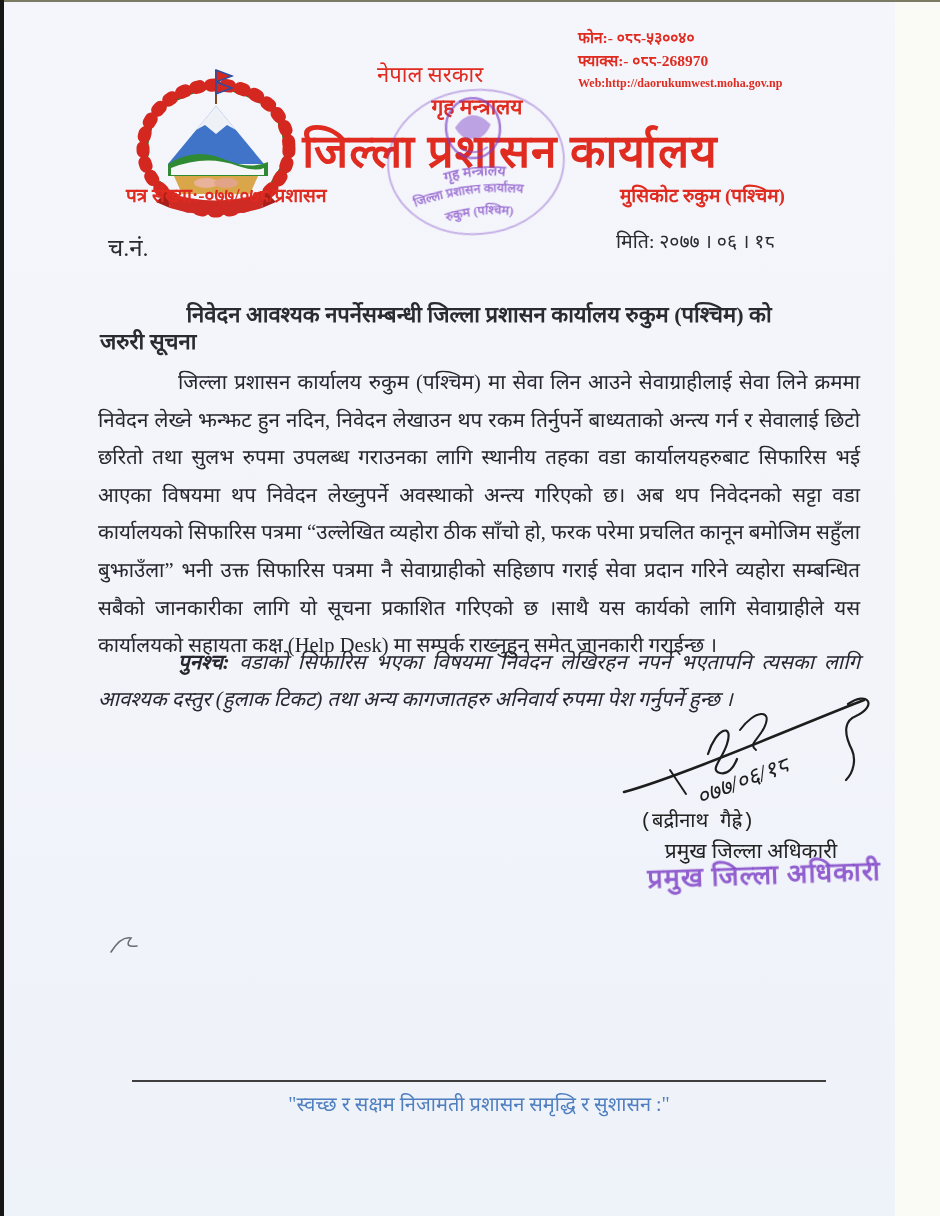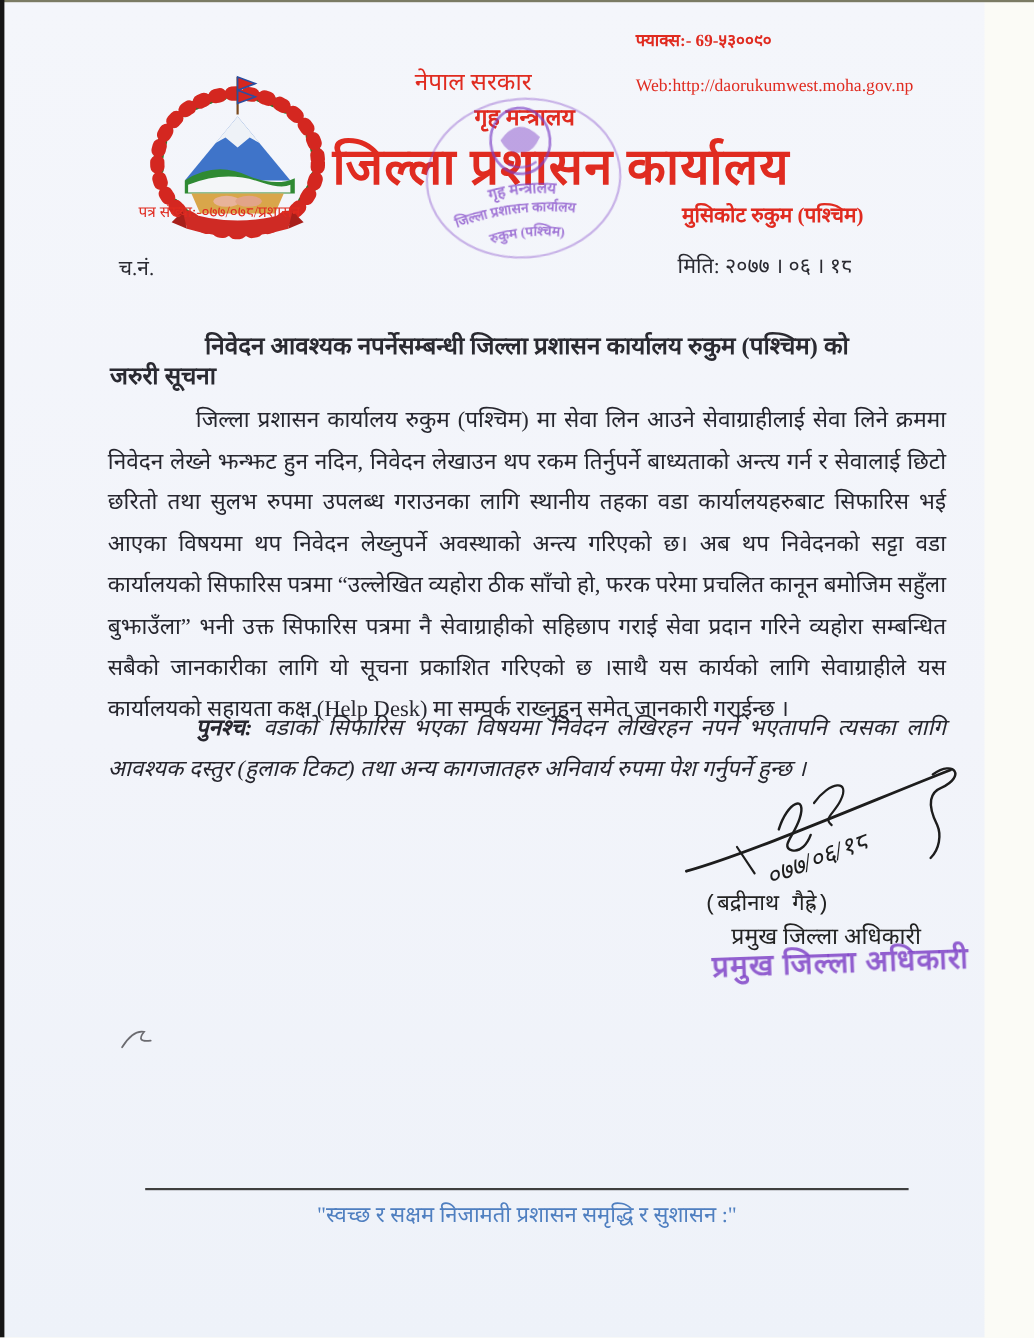--- a/index.html
+++ b/index.html
@@ -16,24 +16,24 @@
   .edge-top{position:absolute;left:0;top:0;width:940px;height:2px;background:#7b7b64;}
   .edge-left{position:absolute;left:0;top:0;width:4px;height:1216px;background:#161616;}
   .abs{position:absolute;}
   .red{color:#e02b20;}
   .ink{color:#2a2a31;}
   .gov-line{left:377px;top:58px;width:200px;font-size:22px;font-weight:400;}
   .ministry-line{left:377px;top:92px;width:200px;text-align:center;font-size:21px;font-weight:700;}
   .office-title{left:225px;top:118px;width:570px;text-align:center;font-size:46px;font-weight:700;letter-spacing:1px;}
   .contact{left:578px;top:26px;font-size:15.5px;font-weight:700;line-height:23px;}
   .contact .indent{padding-left:62px;}
-  .contact .latin{font-weight:400;font-size:16px;margin-top:18px;}
-  .letter-no{left:126px;top:182px;font-size:14px;font-weight:400;}
+  .contact .latin{font-weight:700;font-size:12px;}
+  .letter-no{left:126px;top:182px;font-size:19px;font-weight:700;}
   .location{left:620px;top:182px;font-size:19px;font-weight:700;}
-  .chalani{left:108px;top:230px;font-size:19px;}
+  .chalani{left:108px;top:230px;font-size:24px;}
   .date-line{left:616px;top:227px;font-size:19.5px;}
   .title1{left:100px;top:298px;width:758px;text-align:center;font-size:22px;font-weight:700;}
   .title2{left:100px;top:325px;width:758px;text-align:left;font-size:22px;font-weight:700;}
   .body-para{
     left:98px;top:364px;width:762px;
     font-size:20.5px;line-height:37.6px;text-align:justify;text-indent:80px;
     color:#26262e;
   }
   .ps-para{
     left:98px;top:644px;width:762px;
@@ -77,21 +77,22 @@
   <line x1="90" y1="40" x2="90" y2="6" stroke="#7a4a1e" stroke-width="2"></line>
   <path d="M90,6 L106,12 L90,18 Z" fill="#d42720" stroke="#2b4ea0" stroke-width="1.5"></path>
   <path d="M90,18 L106,24 L90,30 Z" fill="#d42720" stroke="#2b4ea0" stroke-width="1.5"></path>
 </svg>
 
 <div class="abs red gov-line">नेपाल सरकार</div>
 <div class="abs red ministry-line">गृह मन्त्रालय</div>
 <div class="abs red office-title">जिल्ला प्रशासन कार्यालय</div>
 
 <div class="abs red contact">
-  <div>फ्याक्स:- 69-५३००९०</div>
+  <div>फोन:-   ०८८-५३००४०</div>
+  <div>फ्याक्स:- ०८८-268970</div>
   <div class="latin">Web:http://daorukumwest.moha.gov.np</div>
 </div>
 
 <div class="abs red letter-no">पत्र संख्या:-०७७/०७८/प्रशासन</div>
 <div class="abs red location">मुसिकोट रुकुम (पश्चिम)</div>
 
 <svg class="abs header-stamp" viewBox="0 0 186 152">
   <ellipse cx="93" cy="76" rx="88" ry="72" fill="none" stroke="#7c3ec6" stroke-width="2" opacity="0.45"></ellipse>
   <ellipse cx="93" cy="42" rx="27" ry="30" fill="none" stroke="#7c3ec6" stroke-width="2.5" opacity="0.8"></ellipse>
   <path d="M75,40 Q93,18 111,40 Q103,55 93,52 Q82,55 75,40" fill="#7c3ec6" opacity="0.55"></path>

